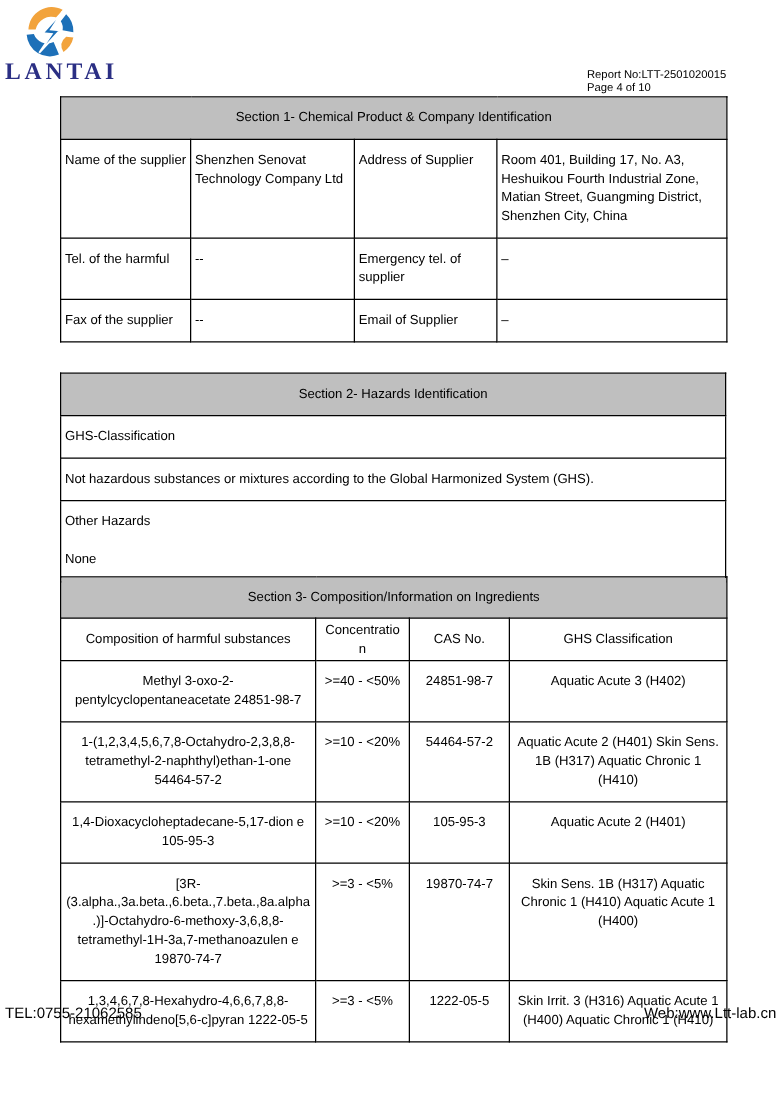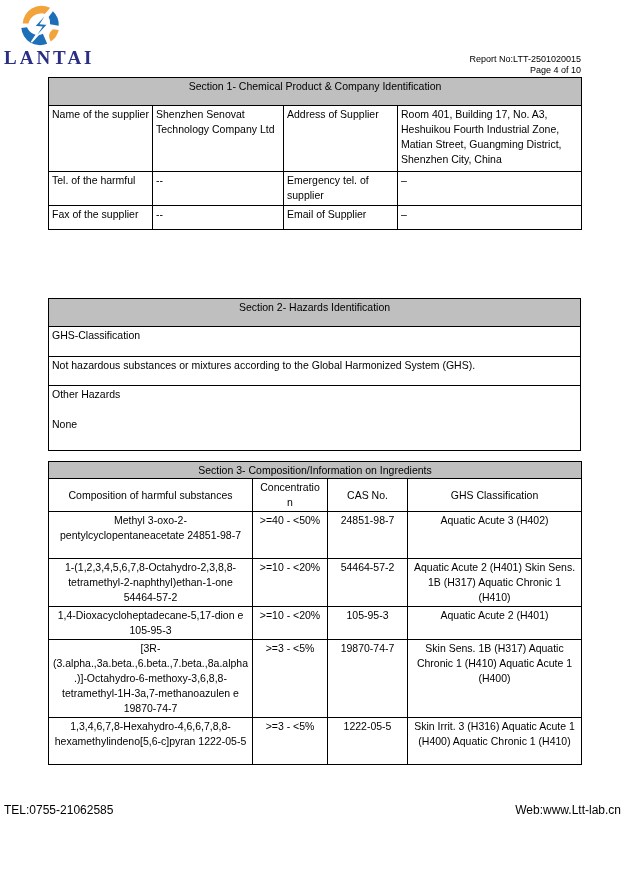--- a/index.html
+++ b/index.html
@@ -14,39 +14,39 @@
   }
   
   .logo-icon{position:absolute; left:17px; top:2px;}
   .logo-text{
     position:absolute; left:4px; top:47px; width:100px;
     font-family:"Liberation Serif", serif; font-weight:bold;
     font-size:19px; letter-spacing:3px; color:var(--logo-text);
   }
   
   .report-meta{
-    position:absolute; top:54px; right:44px; text-align:right;
+    position:absolute; top:54px; right:44px; text-align:left;
     font-size:9px; line-height:11px;
   }
   
   table{
     position:absolute; left:48px; width:533px;
     border-collapse:collapse; table-layout:fixed;
   }
   td{
-    border:1px solid var(--border); padding:1px 3px;
+    border:1px solid var(--border); padding:9px 3px;
     vertical-align:top; line-height:15px; overflow:hidden;
   }
   .sec-title td{
     background:var(--header-gray); text-align:center; vertical-align:top;
   }
   .t1{top:77px;} .t2{top:298px;} .t3{top:461px;}
   .t3 td{text-align:center; overflow-wrap:break-word;}
   .t3 .colhead td{vertical-align:middle;}
-  .t3 .title-sm td{padding:0 3px; line-height:16px;}
+  .t3 .title-sm td{padding:8px 3px; line-height:16px;}
   .brk{overflow-wrap:anywhere; padding:1px 6px;}
   .pre{white-space:pre-line;}
   
   .footer{
     position:absolute; top:803px; left:4px; right:4px;
     display:flex; justify-content:space-between; font-size:12px;text-align:right;
   }
 </style>
 </head>
 <body>

